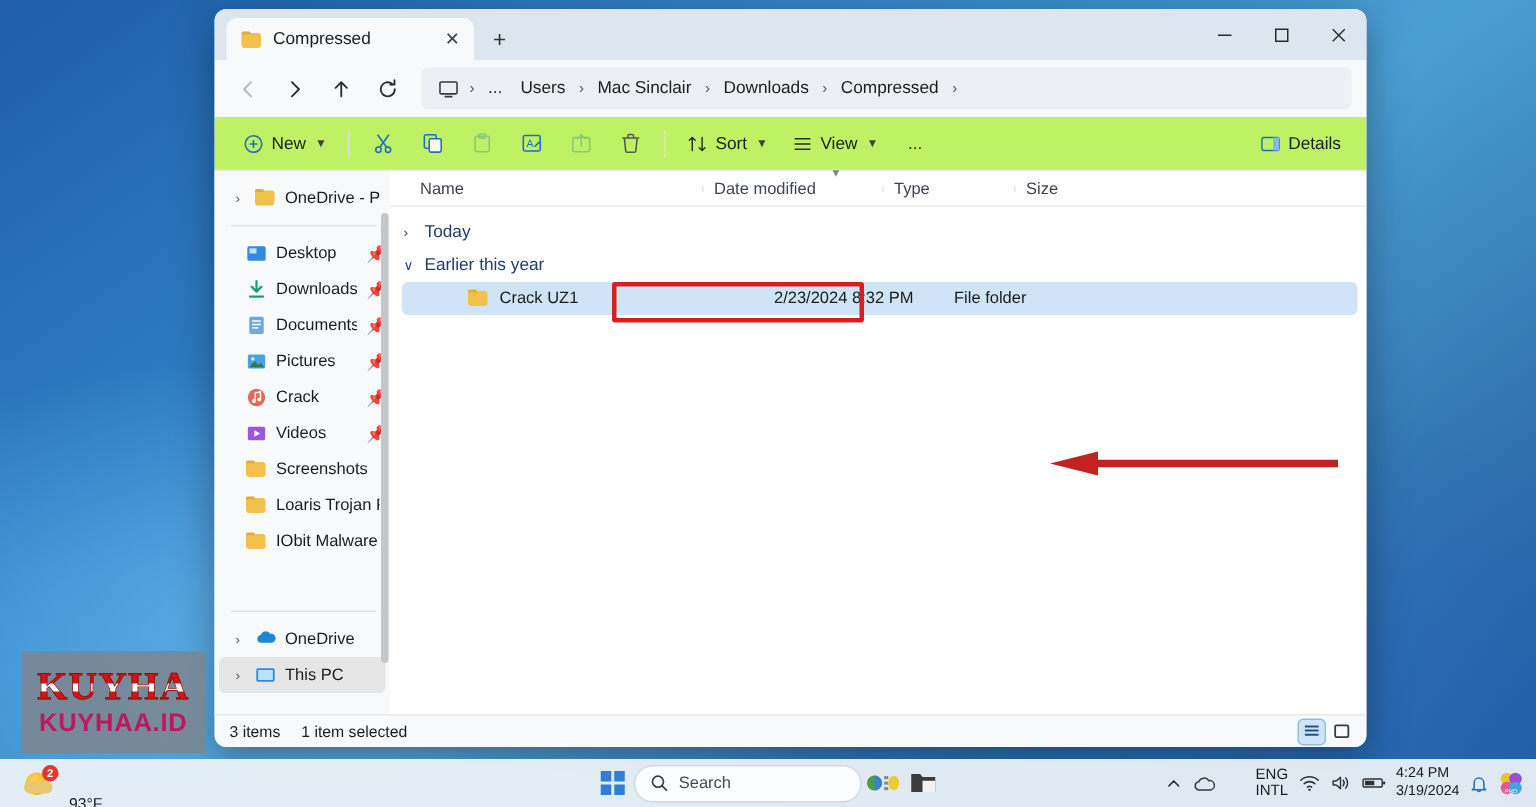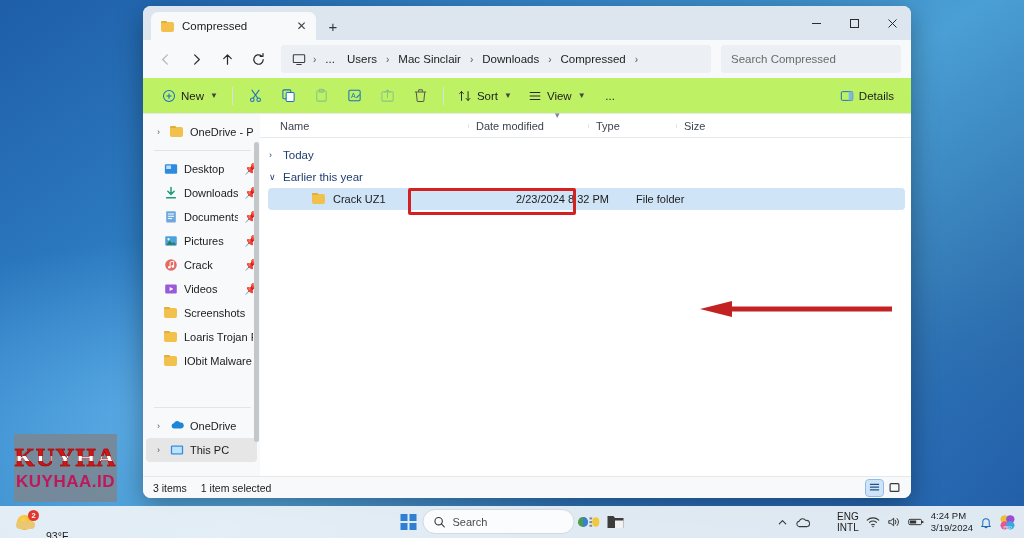--- a/index.html
+++ b/index.html
@@ -171,21 +171,21 @@
   }
   .vt.active { background: #cfe4f7; outline: 1px solid #8cbde8; }
   
   .anno-rect {
     position: absolute; left: 265px; top: 182px; width: 168px; height: 27px;
     border: 3px solid #d32020; border-radius: 2px; pointer-events: none; z-index: 40;
   }
   .anno-arrow { position: absolute; left: 438px; top: 186px; z-index: 40; }
   
   .watermark {
-    position: absolute; left: 14px; top: 434px; width: 103px; height: 68px;
+    position: absolute; left: 14px; top: 434px; width: 123px; height: 68px;
     background: rgba(122,134,146,.88); display: flex; flex-direction: column;
     align-items: center; justify-content: center; gap: 1px; z-index: 30;
   }
   .wm-main {
     font-family: "Liberation Serif", serif; font-weight: bold; font-size: 26px;
     letter-spacing: 1px; line-height: 1;
     background: linear-gradient(#d01616 0 42%, #ffffff 42% 62%, #d01616 62% 100%);
     -webkit-background-clip: text; background-clip: text; color: transparent;
     -webkit-text-stroke: 0.6px #8f1010;
   }
@@ -208,21 +208,21 @@
   .wx-badge {
     position: absolute; right: 1px; top: -2px; width: 11px; height: 11px; border-radius: 50%;
     background: #e03a2f; color: #fff; font-size: 7.5px; display: flex;
     align-items: center; justify-content: center; font-weight: bold;
   }
   .wx-text { line-height: 1.15; }
   .wx-temp { font-size: 10.5px; color: #1b1b1b; margin-top: 40px; }
   .wx-cond { font-size: 10px; color: #3b3b3b; }
   .tb-center {
     position: absolute; left: 50%; transform: translateX(-50%);
-    display: flex; align-items: flex-start; gap: 1px;
+    display: flex; align-items: center; gap: 1px;
   }
   .startbtn { width: 26px; height: 26px; display:flex; align-items:center; justify-content:center; }
   .win-logo { display: grid; grid-template-columns: 7px 7px; grid-template-rows: 7px 7px; gap: 2px; }
   .win-logo i { background: #2f7fd4; display: block; }
   .tb-search {
     width: 152px; height: 25px; border-radius: 13px; background: #fbfcfd;
     border: 1px solid #d3d9df; display: flex; align-items: center; gap: 7px; padding: 0 10px;
   }
   .tb-search span { font-size: 11px; color: #4a4a4a; }
   .tb-app { width: 26px; height: 26px; display: flex; align-items: center; justify-content: center; }
@@ -303,23 +303,20 @@
       <span class="crumb">Users</span>
       <span class="sep">›</span>
       <span class="crumb">Mac Sinclair</span>
       <span class="sep">›</span>
       <span class="crumb">Downloads</span>
       <span class="sep">›</span>
       <span class="crumb">Compressed</span>
       <span class="sep">›</span>
     </div>
 
-    <div class="searchbox">
-      <span>Search Compressed</span>
-    </div>
   </div>
 
   <div class="cmdbar">
     <div class="cmd">
       <svg width="14" height="14" viewBox="0 0 16 16">
           <circle cx="8" cy="8" r="6.3" fill="none" stroke="#1b6ec2" stroke-width="1.2"></circle>
           <line x1="8" y1="5" x2="8" y2="11" stroke="#1b6ec2" stroke-width="1.2"></line>
           <line x1="5" y1="8" x2="11" y2="8" stroke="#1b6ec2" stroke-width="1.2"></line>
         </svg>
       <span>New</span>

